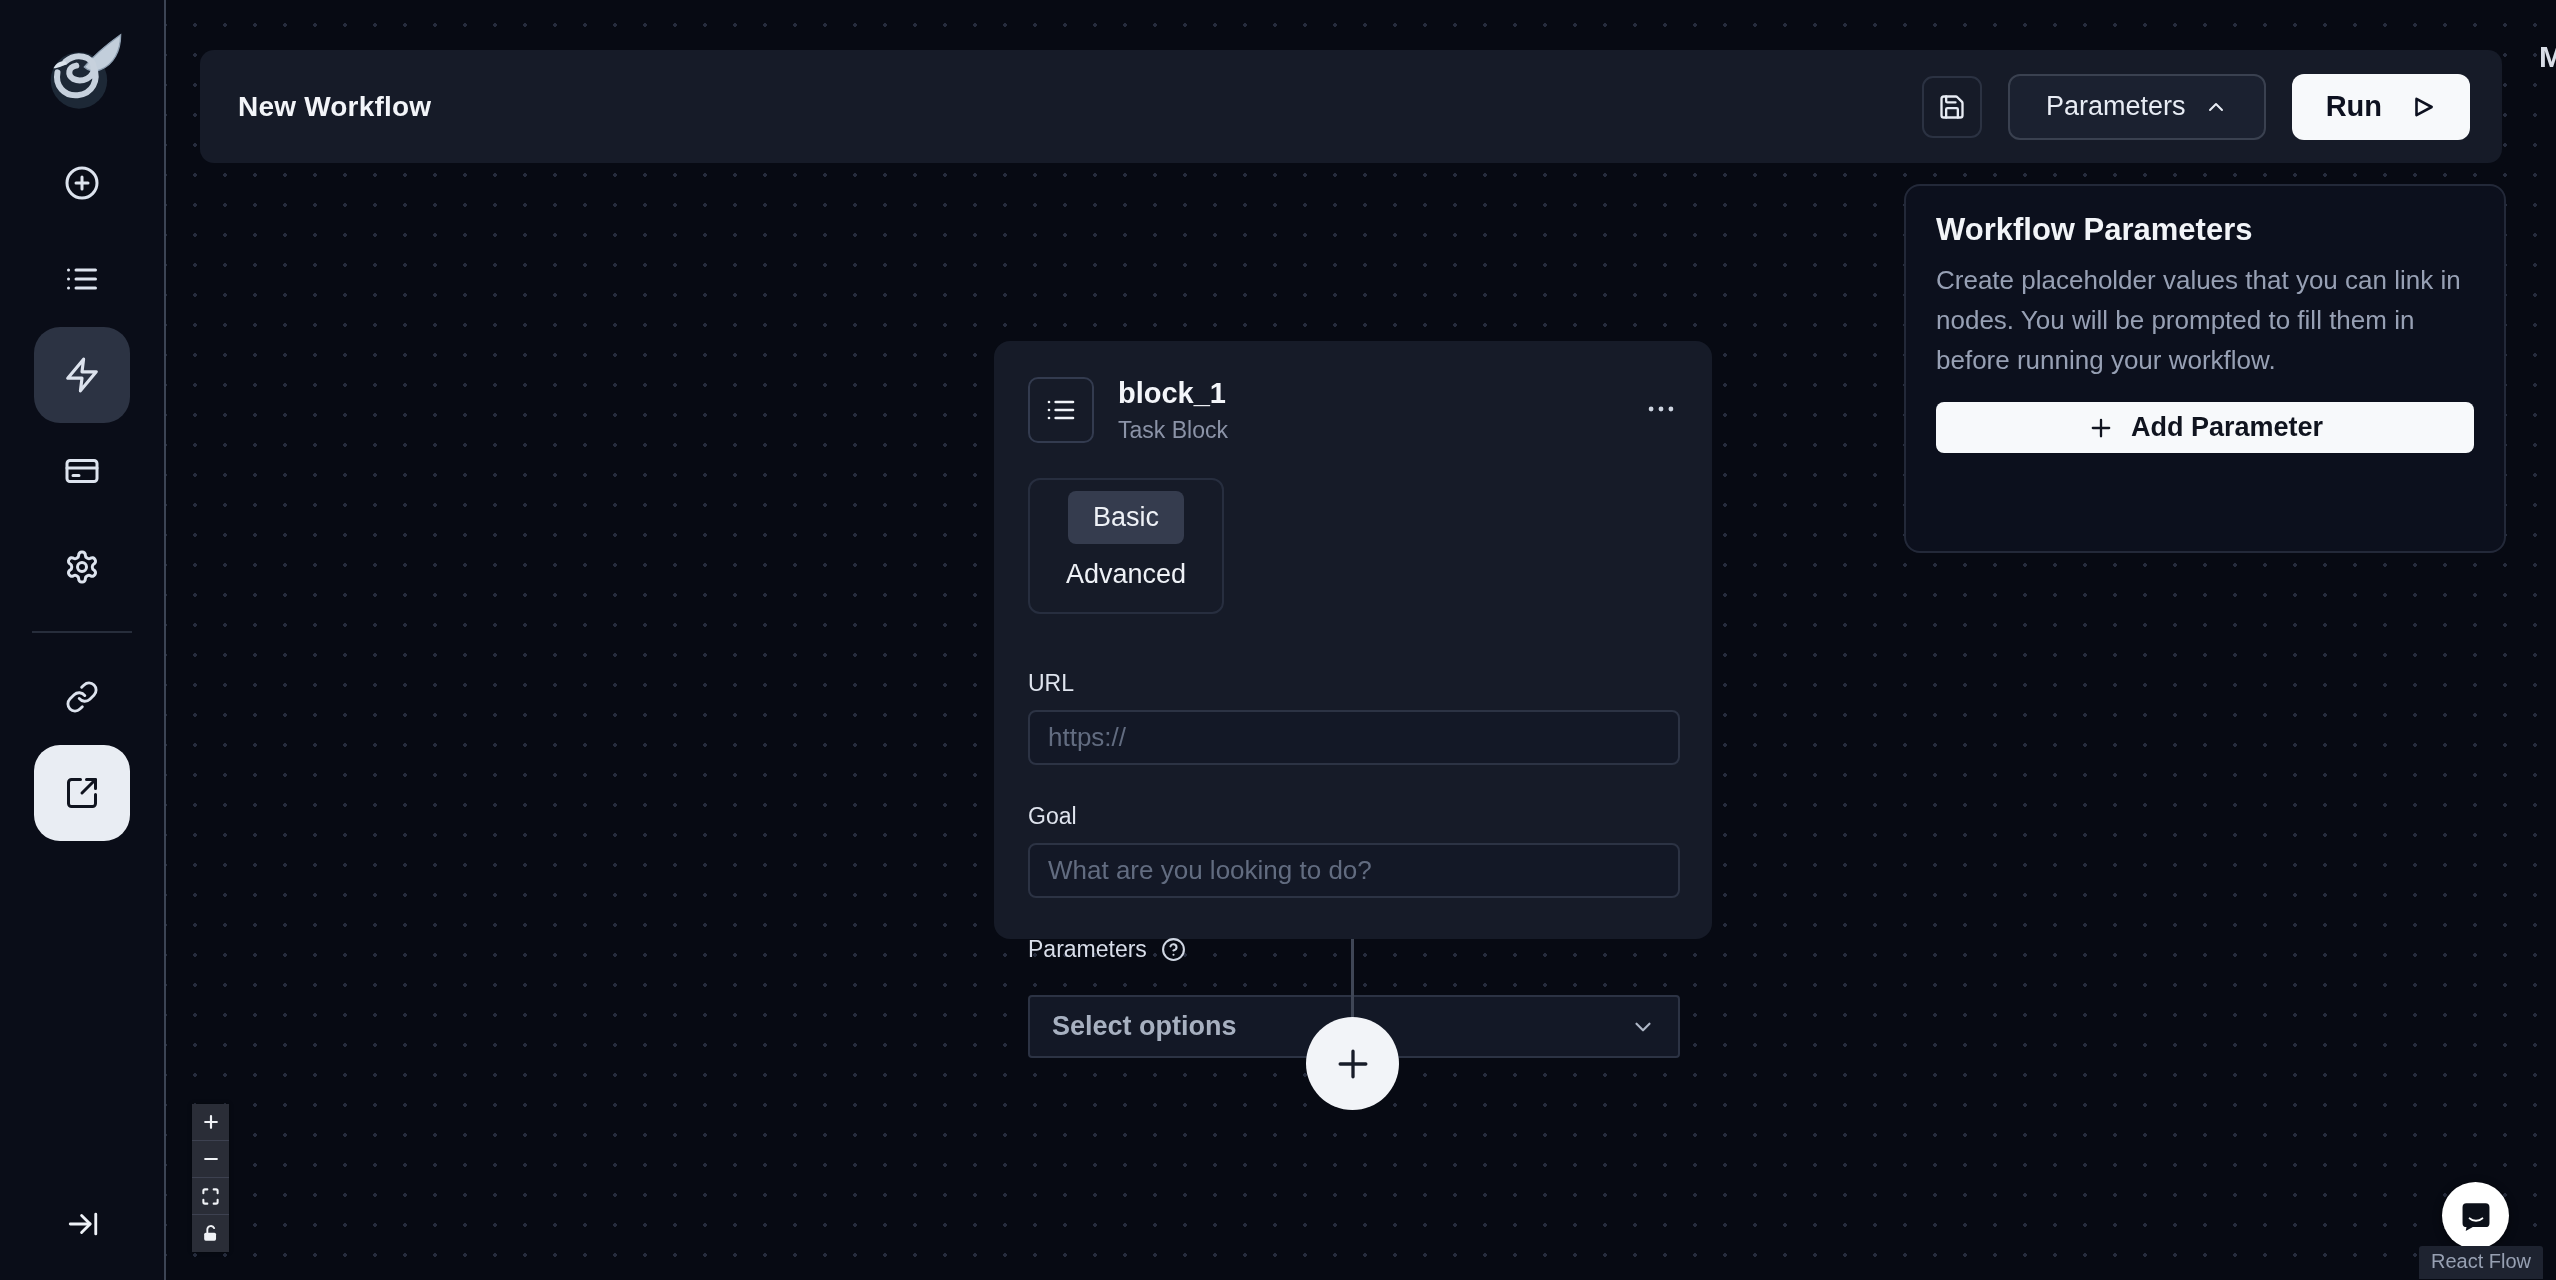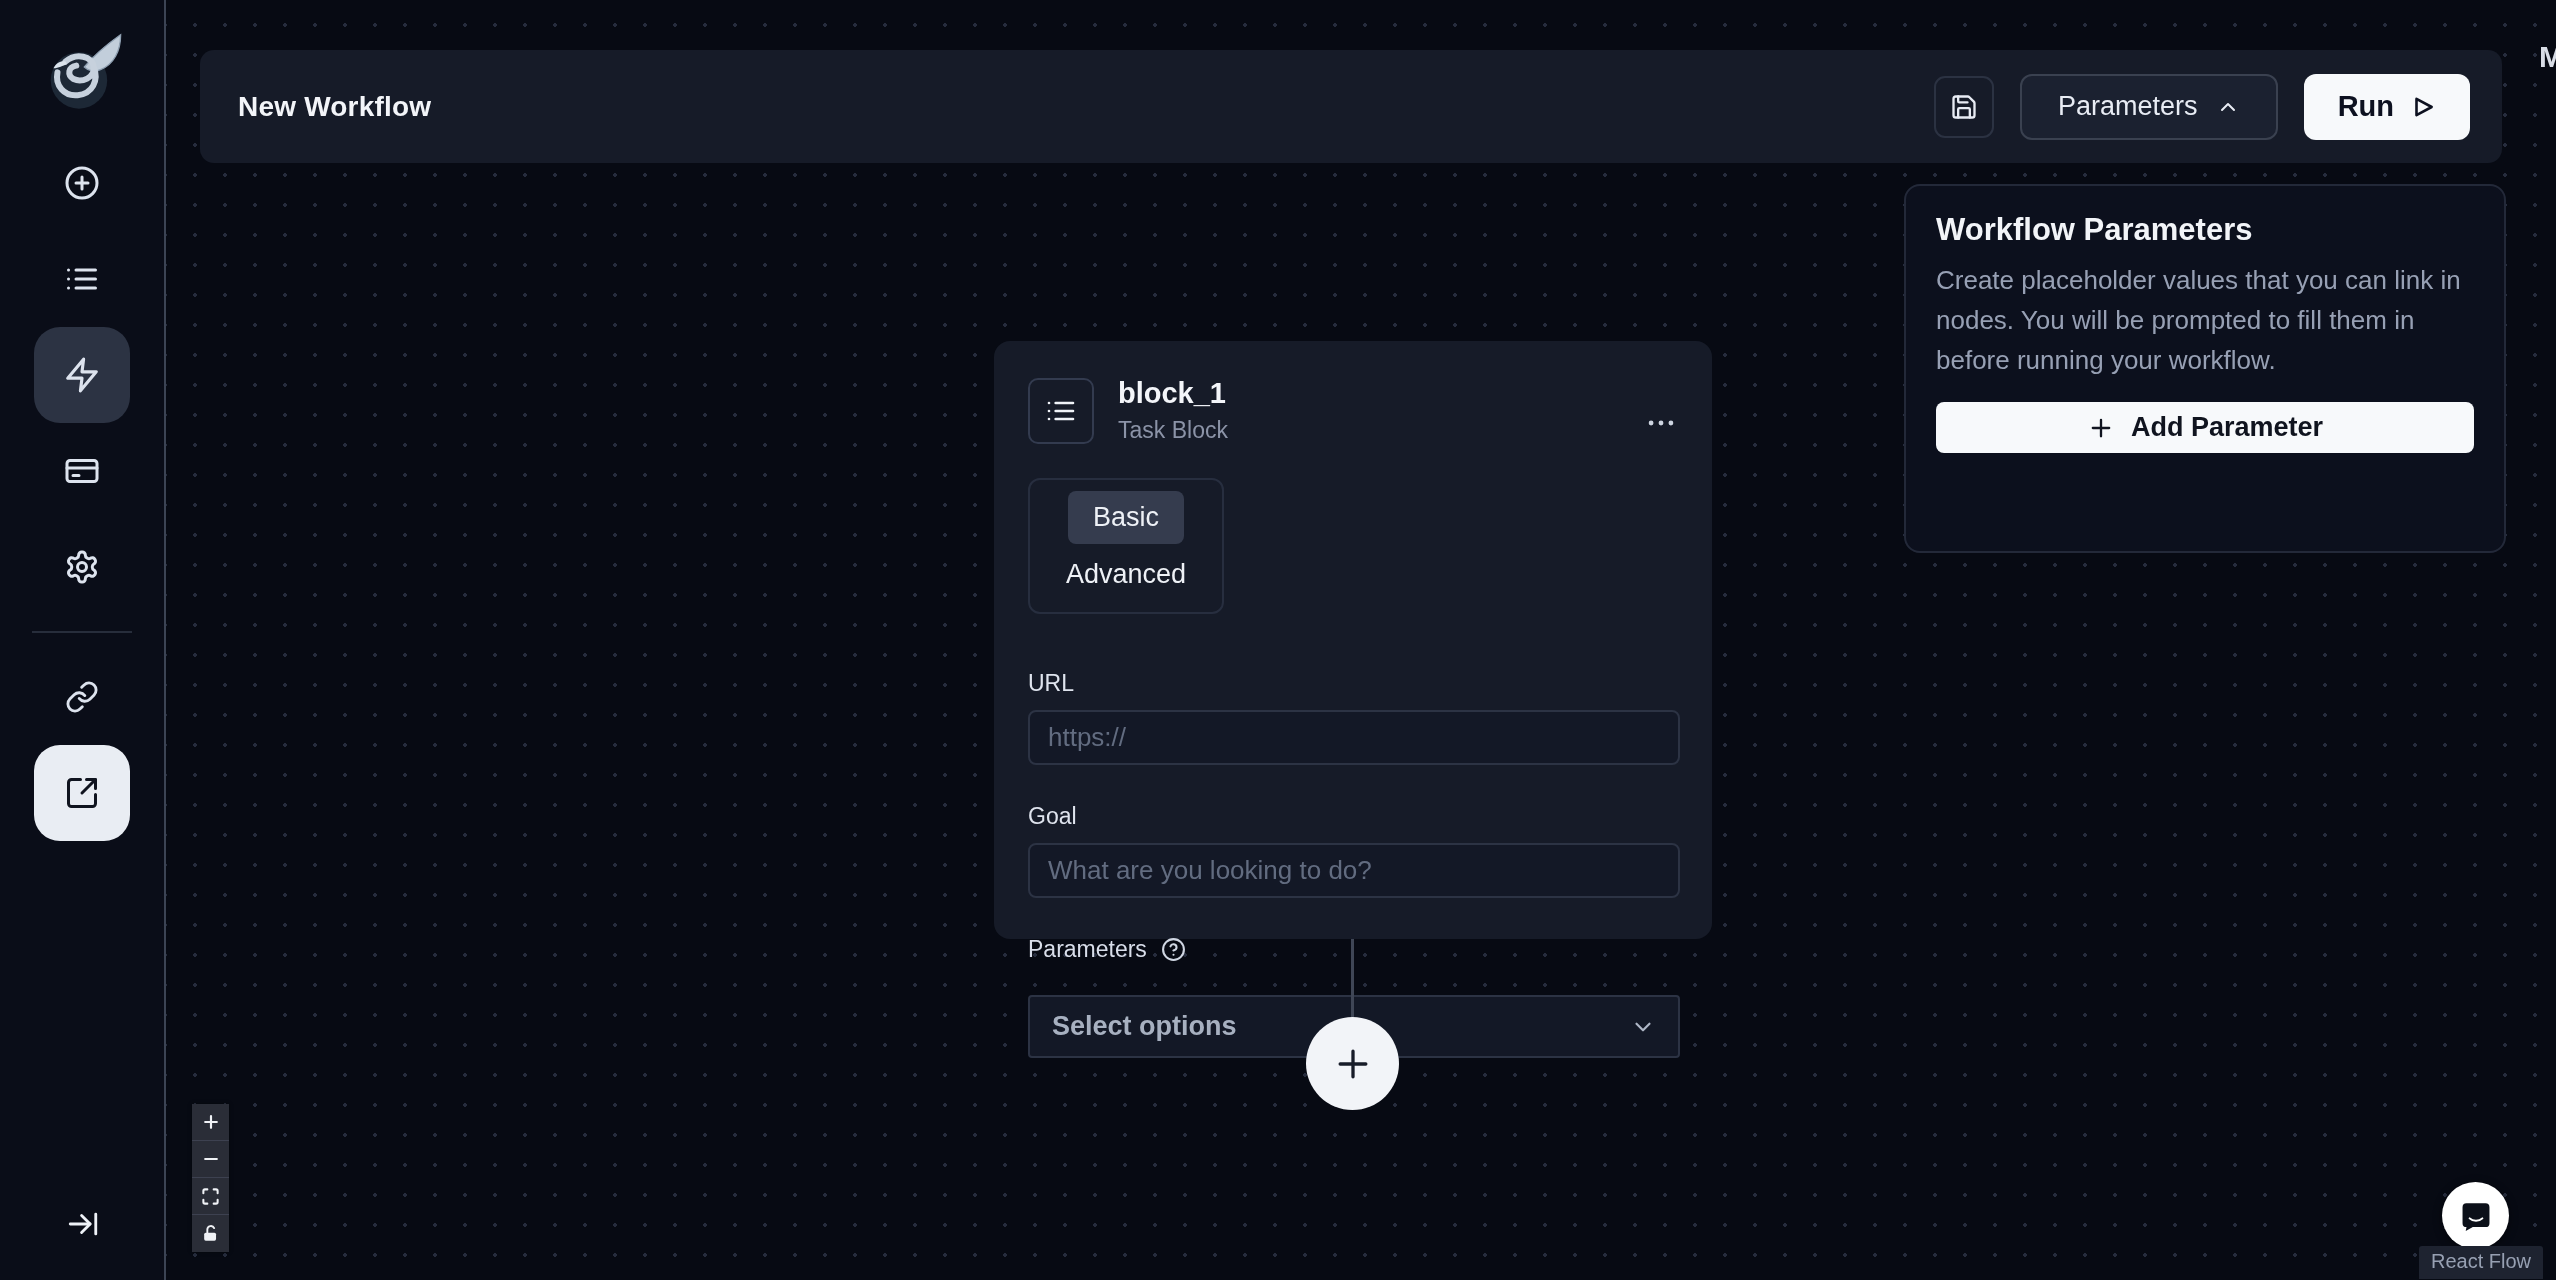--- a/index.html
+++ b/index.html
@@ -31,26 +31,26 @@
   
   .header-bar { position:absolute; left:34px; right:54px; top:50px; height:113px;
     background:#161b28; border-radius:14px; display:flex; align-items:center; padding:0 32px 0 38px; }
   .header-title { font-size:28px; font-weight:600; color:#f3f5f9; letter-spacing:.2px; }
   .header-actions { margin-left:auto; display:flex; align-items:center; gap:26px; }
   .save-btn { width:60px; height:62px; border-radius:11px; border:2px solid #2b3242;
     display:flex; align-items:center; justify-content:center; color:#e8ecf4; cursor:pointer; background:transparent; }
   .params-btn { height:66px; padding:0 36px; border-radius:12px; border:2px solid #3a4150; background:#1b2130;
     display:flex; align-items:center; gap:18px; color:#e8ecf4; font-size:27px; font-weight:500; cursor:pointer; }
   .run-btn { height:66px; padding:0 34px; border-radius:12px; background:#f7f9fb; border:none;
-    display:flex; align-items:center; gap:16px; color:#0d1120; font-size:29px; font-weight:700; cursor:pointer; }
+    display:flex; align-items:center; gap:28px; color:#0d1120; font-size:29px; font-weight:700; cursor:pointer; }
 
   
   .block-card { position:absolute; left:828px; top:341px; width:718px; height:598px;
     background:#161b28; border-radius:16px; padding:34px; }
-  .block-head { display:flex; align-items:flex-end; }
+  .block-head { display:flex; align-items:center; }
   .block-icon-box { width:66px; height:66px; border-radius:10px; border:2px solid #333b4f;
     display:flex; align-items:center; justify-content:center; color:#f0f3f8; }
   .block-titles { margin-left:24px; padding-top:2px; }
   .block-name { font-size:29px; font-weight:600; color:#f3f5f9; }
   .block-type { font-size:23px; color:#8b93a7; margin-top:7px; }
   .block-menu { margin-left:auto; color:#cdd4e0; cursor:pointer; padding-top:2px; }
   .tabs { display:inline-flex; align-items:center; margin-top:34px; border:2px solid #272e3f;
     border-radius:12px; padding:11px; gap:4px;flex-direction:column; }
   .tab { font-size:27px; color:#eef1f6; padding:11px 25px; border-radius:8px; cursor:pointer; }
   .tab.active { background:#353c4e; }

